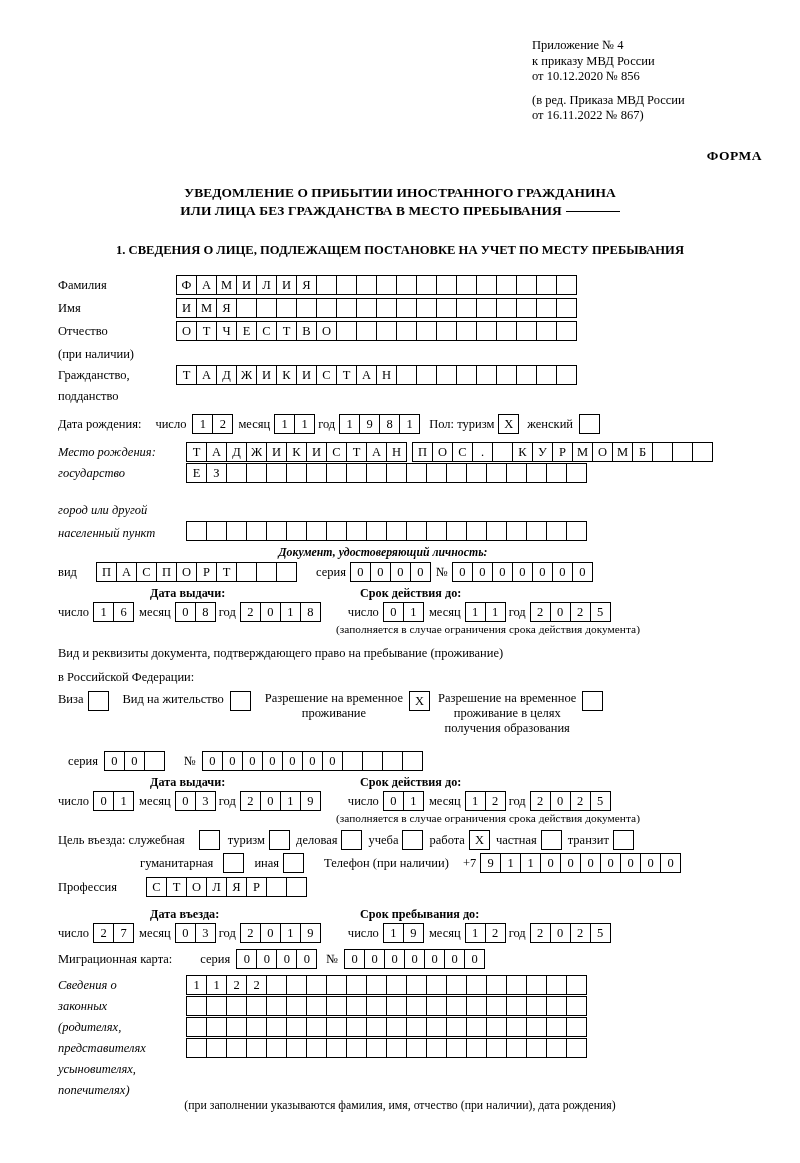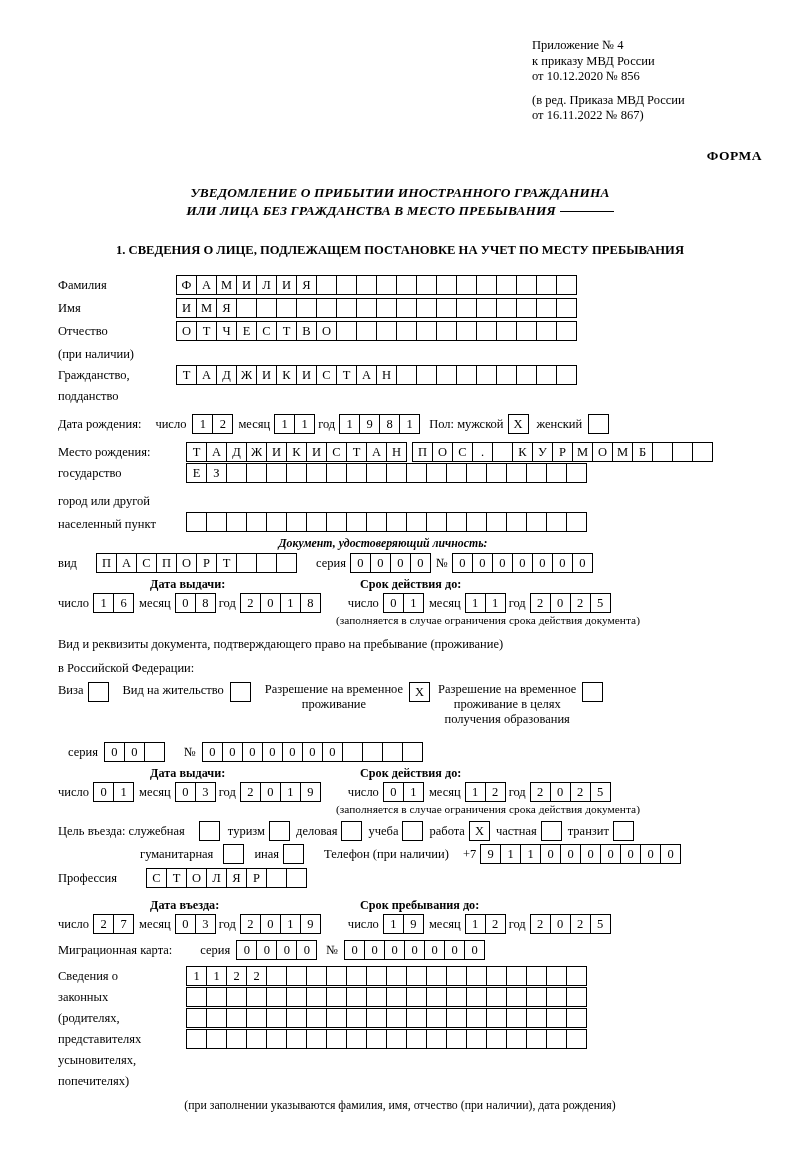--- a/index.html
+++ b/index.html
@@ -47,21 +47,20 @@
   .title {
     position: absolute;
     top: 184px;
     left: 0;
     width: 800px;
     text-align: center;
     font-size: 13.4px;
     font-weight: bold;
     line-height: 18px;
     letter-spacing: 0.1px;
-    font-style: italic;
   }
   .title .underline-tail {
     display: inline-block;
     width: 54px;
     border-bottom: 1px solid #000;
     margin-left: 4px;
     vertical-align: 3px;
   }
 
   .section1 {
@@ -125,21 +124,21 @@
   .sp8 { width: 8px; flex: none; }
   .sp10 { width: 10px; flex: none; }
   .sp14 { width: 14px; flex: none; }
   .sp20 { width: 20px; flex: none; }
   .sp28 { width: 28px; flex: none; }
 
   .label-col {
     width: 118px;
     flex: none;
   }
-  .label-col.w128 { width: 128px; }
+  .label-col.w128 { width: 128px; font-style: italic; }
 
   .center-note {
     text-align: center;
     font-size: 11.8px;
     font-weight: bold;
     margin: 2px 0 2px 0;
     font-style: italic;
   }
   .right-note {
     font-size: 11.4px;
@@ -318,21 +317,21 @@
       <div class="sp4"></div>
       <div class="lbl">год</div>
       <div class="sp4"></div>
       <div class="cells">
           <div class="cell">1</div>
           <div class="cell">9</div>
           <div class="cell">8</div>
           <div class="cell">1</div>
         </div>
       <div class="sp10"></div>
-      <div class="lbl">Пол: мужской</div>
+      <div class="lbl">Пол: туризм</div>
       <div class="sp4"></div>
       <div class="box">X</div>
       <div class="sp8"></div>
       <div class="lbl">женский</div>
       <div class="sp6"></div>
       <div class="box"></div>
     </div>
 
     <div class="row" style="margin-bottom:1px;">
       <div class="label-col w128 lbl">Место рождения:</div>
@@ -361,21 +360,21 @@
           <div class="cell">Р</div>
           <div class="cell">М</div>
           <div class="cell">О</div>
           <div class="cell">М</div>
           <div class="cell">Б</div>
           <div class="cell"></div>
           <div class="cell"></div>
           <div class="cell"></div>
         </div>
     </div>
-    <div class="row" style="margin-bottom:8px;">
+    <div class="row" style="margin-bottom:17px;">
       <div class="label-col w128 lbl">государство</div>
       <div class="cells">
           <div class="cell">Е</div>
           <div class="cell">З</div>
           <div class="cell"></div>
           <div class="cell"></div>
           <div class="cell"></div>
           <div class="cell"></div>
           <div class="cell"></div>
           <div class="cell"></div>

